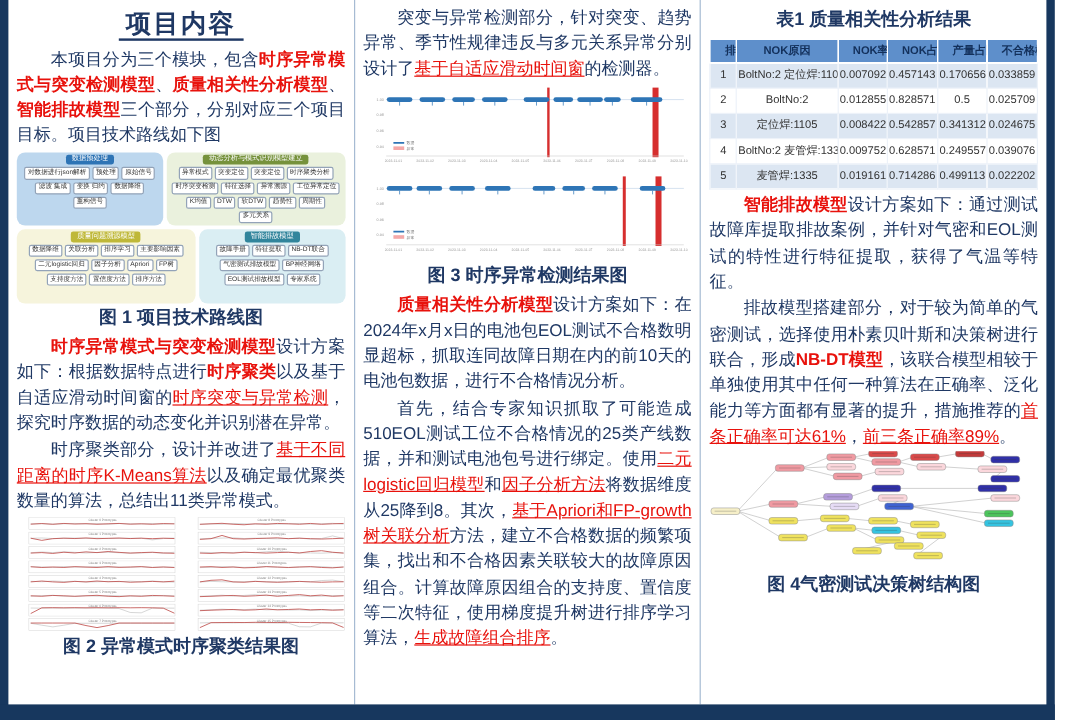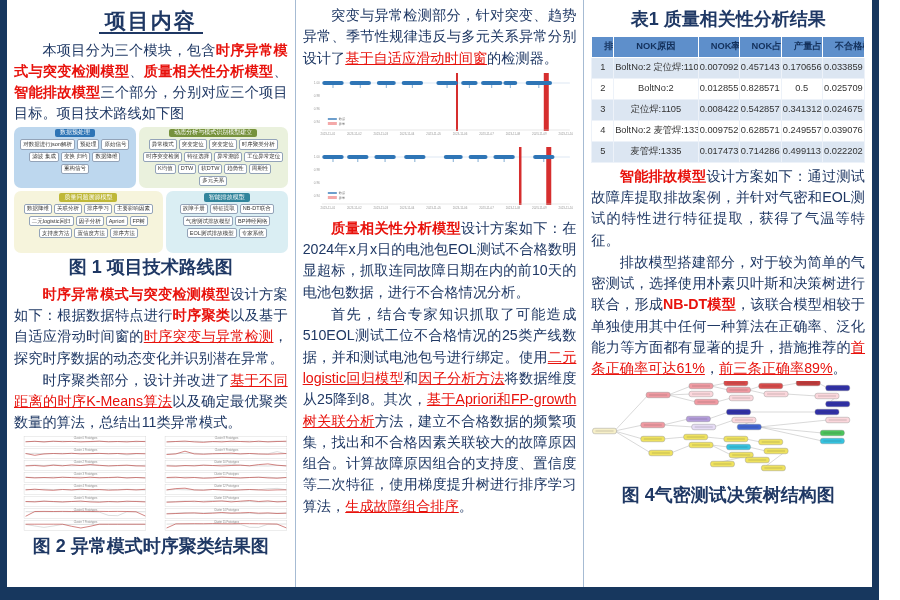--- a/index.html
+++ b/index.html
@@ -15,21 +15,21 @@
   .frame-bottom{position:absolute;left:0;right:0;bottom:0;height:13px;background:var(--frame);z-index:6}
   #cols{position:absolute;left:7px;right:7px;top:0;bottom:13px;display:flex}
   .col{flex:1 1 0;padding:5px 7px 2px;color:var(--navy);font-size:14.2px;line-height:1.5;overflow:hidden}
   .col+.col{border-left:1px solid var(--rule)}
   p.para{text-align:justify;text-indent:2em;margin-bottom:1px}
   .s-n{color:var(--navy)}
   .s-rb{color:var(--red);font-weight:700}
   .s-rbu{color:var(--red);font-weight:400;text-decoration:underline}
   .title{text-align:center;margin:0 0 3px}
   .title span{font-size:21px;font-weight:800;border-bottom:2.5px solid var(--navy);padding:0 6px;letter-spacing:2px}
-  .caption{text-align:center;font-weight:700;font-size:18px;margin:1px 0 3px;color:var(--navy)}
+  .caption{text-align:center;font-weight:700;font-size:15px;margin:1px 0 3px;color:var(--navy)}
   
   .fig1{display:flex;flex-direction:column;gap:3px;height:126px;margin-top:2px}
   .fig1-row{display:flex;gap:3px;flex:1;min-height:0}
   .fig1-panel{border-radius:7px;padding:2px 3px;overflow:hidden}
   .fig1-head{margin:0 auto 2px;width:max-content;max-width:96%;color:#fff;font-size:6px;line-height:1.3;padding:0.5px 5px;border-radius:2px;text-align:center;white-space:nowrap;overflow:hidden}
   .fig1-chips{display:flex;flex-wrap:wrap;gap:2px;justify-content:center;align-content:flex-start}
   .chip{background:#fff;border:0.5px solid #93a3b8;font-size:5.5px;line-height:1.3;padding:0.5px 2px;border-radius:2px;color:#333;white-space:nowrap}
   
   .fig2{display:flex;gap:8px;height:96px;margin-top:2px}
   .fig2-col{flex:1;display:flex;flex-direction:column;gap:1px}
@@ -308,20 +308,21 @@
             <text x="180.66666666666666" y="65" font-size="2.9" fill="#999" text-anchor="middle">2023-11-07</text>
             <text x="207.11111111111111" y="65" font-size="2.9" fill="#999" text-anchor="middle">2023-11-08</text>
             <text x="233.55555555555554" y="65" font-size="2.9" fill="#999" text-anchor="middle">2023-11-09</text>
             <text x="260" y="65" font-size="2.9" fill="#999" text-anchor="middle">2023-11-10</text>
             <line x1="22" y1="49" x2="31" y2="49" stroke="#2E75B6" stroke-width="1.4"></line>
             <text x="33" y="50" font-size="3.2" fill="#777">数据</text>
             <rect x="22" y="52" width="9" height="3" fill="#F4A9A9"></rect>
             <text x="33" y="55" font-size="3.2" fill="#777">异常</text>
           </svg>
         </div>
+      <div class="caption">图 3 时序异常检测结果图</div>
       <p class="para"><span class="s-rb">质量相关性分析模型</span><span class="s-n">设计方案如下：在2024年x月x日的电池包EOL测试不合格数明显超标，抓取连同故障日期在内的前10天的电池包数据，进行不合格情况分析。</span></p>
       <p class="para"><span class="s-n">首先，结合专家知识抓取了可能造成510EOL测试工位不合格情况的25类产线数据，并和测试电池包号进行绑定。使用</span><span class="s-rbu">二元logistic回归模型</span><span class="s-n">和</span><span class="s-rbu">因子分析方法</span><span class="s-n">将数据维度从25降到8。其次，</span><span class="s-rbu">基于Apriori和FP-growth树关联分析</span><span class="s-n">方法，建立不合格数据的频繁项集，找出和不合格因素关联较大的故障原因组合。计算故障原因组合的支持度、置信度等二次特征，使用梯度提升树进行排序学习算法，</span><span class="s-rbu">生成故障组合排序</span><span class="s-n">。</span></p>
     </div>
 
     <div class="col">
       <div class="caption">表1 质量相关性分析结果</div>
       <table id="qtable">
           <colgroup>
             <col style="width: 8%;">
             <col style="width: 31%;">
@@ -369,21 +370,21 @@
               <td>4</td>
               <td>BoltNo:2  麦管焊:1335</td>
               <td>0.009752</td>
               <td>0.628571</td>
               <td>0.249557</td>
               <td>0.039076</td>
             </tr>
             <tr class="alt">
               <td>5</td>
               <td>麦管焊:1335</td>
-              <td>0.017473</td>
+              <td>0.019161</td>
               <td>0.714286</td>
               <td>0.499113</td>
               <td>0.022202</td>
             </tr>
           </tbody>
         </table>
       <p class="para"><span class="s-rb">智能排故模型</span><span class="s-n">设计方案如下：通过测试故障库提取排故案例，并针对气密和EOL测试的特性进行特征提取，获得了气温等特征。</span></p>
       <p class="para"><span class="s-n">排故模型搭建部分，对于较为简单的气密测试，选择使用朴素贝叶斯和决策树进行联合，形成</span><span class="s-rb">NB-DT模型</span><span class="s-n">，该联合模型相较于单独使用其中任何一种算法在正确率、泛化能力等方面都有显著的提升，措施推荐的</span><span class="s-rbu">首条正确率可达61%</span><span class="s-n">，</span><span class="s-rbu">前三条正确率89%</span><span class="s-n">。</span></p>
       <div id="fig4">
           <svg width="100%" height="100" viewBox="0 0 268 100">

